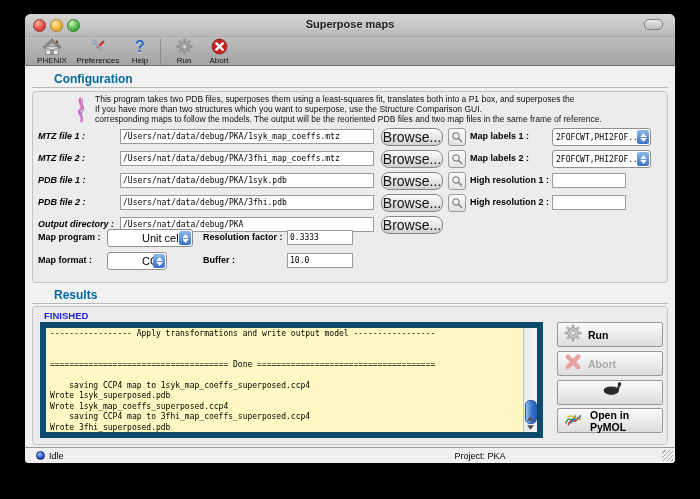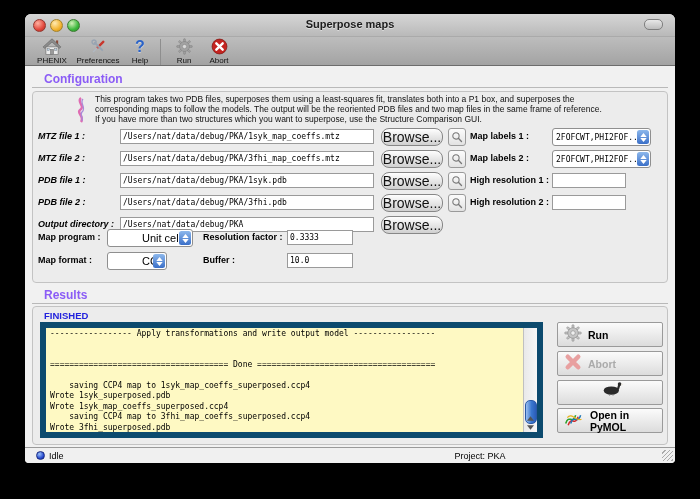--- a/index.html
+++ b/index.html
@@ -22,21 +22,21 @@
         border:1px solid #7f7f7f;background:linear-gradient(#e8e8e8,#bdbdbd);}
   .toolbar{position:absolute;left:0;top:23px;width:100%;height:29px;
            background:linear-gradient(#bdbdbd,#a3a3a3);border-bottom:1px solid #6d6d6d;
            display:flex;align-items:flex-start;padding:1px 0 0 7px;box-sizing:border-box;}
   .tb-item{display:flex;flex-direction:column;align-items:center;width:40px;cursor:default;}
   .tb-item .ic{height:17px;display:flex;align-items:center;justify-content:center;}
   .tb-item .lb{font-size:8px;color:#111;margin-top:1px;white-space:nowrap;}
   .tb-sep{width:1px;height:26px;background:#8e8e8e;margin:1px 6px 0 4px;}
   .help-q{font-size:16px;font-weight:bold;color:#2a63c8;text-shadow:0 1px 1px rgba(255,255,255,.5);line-height:16px;}
   
-  .sect-head{position:absolute;left:19px;font-size:12px;font-weight:bold;color:#8b5cf6;}
+  .sect-head{position:absolute;left:29px;font-size:12px;font-weight:bold;color:#0369a1;}
   .sect-line{position:absolute;left:7px;width:636px;height:1px;background:#b9b9b9;}
   .gbox{position:absolute;left:7px;width:636px;border:1px solid #c3c3c3;border-radius:4px;
         background:#ececec;box-sizing:border-box;}
   .desc{position:absolute;left:70px;top:80px;width:575px;font-size:8.5px;line-height:10px;color:#111;}
   .cfg-row{position:absolute;left:0;width:650px;height:17px;}
   .f-label{position:absolute;left:13px;top:3px;font-size:9px;font-weight:bold;color:#000;white-space:nowrap;font-style:italic;}
   .tbox{position:absolute;height:13px;border:1px solid #9a9a9a;background:#fff;
         font-family:"DejaVu Sans Mono",monospace;font-size:8px;color:#000;padding:0 2px;
         box-sizing:content-box;}
   input.tbox{outline:none;}
@@ -174,22 +174,22 @@
     <div class="gbox" style="top:77px;height:192px;"></div>
 
     <span style="position:absolute;left:48px;top:82px;">
       <svg width="16" height="28" viewBox="0 0 16 28">
         <path d="M8 2 C3 6,13 10,7 14 C3 17,12 20,8 26" stroke="#df6cb2" stroke-width="2.4" fill="none"></path>
         <path d="M10 3 C6 7,14 12,9 16 C6 19,11 22,9 25" stroke="#a88ad8" stroke-width="1.3" fill="none"></path>
       </svg>
     </span>
     <div class="desc">
       <div>This program takes two PDB files, superposes them using a least-squares fit, translates both into a P1 box, and superposes the</div>
+      <div>If you have more than two structures which you want to superpose, use the Structure Comparison GUI.</div>
       <div>corresponding maps to follow the models. The output will be the reoriented PDB files and two map files in the same frame of reference.</div>
-      <div>If you have more than two structures which you want to superpose, use the Structure Comparison GUI.</div>
     </div>
 
     <div class="cfg-row" style="top:114px;">
       <span class="f-label">MTZ file 1 :</span>
       <input class="tbox f-input" value="/Users/nat/data/debug/PKA/1syk_map_coeffs.mtz" style="">
       <div class="browse">Browse...</div>
       <div class="searchb">
         <svg width="12" height="12" viewBox="0 0 16 16">
             <circle cx="6.6" cy="6.6" r="4.2" fill="none" stroke="#777" stroke-width="1.4"></circle>
             <line x1="9.8" y1="9.8" x2="14" y2="14" stroke="#777" stroke-width="1.8" stroke-linecap="round"></line>

